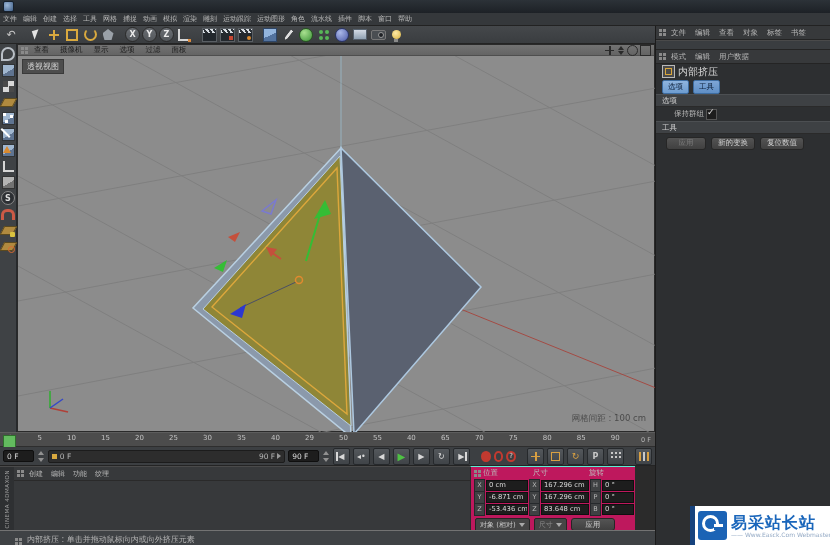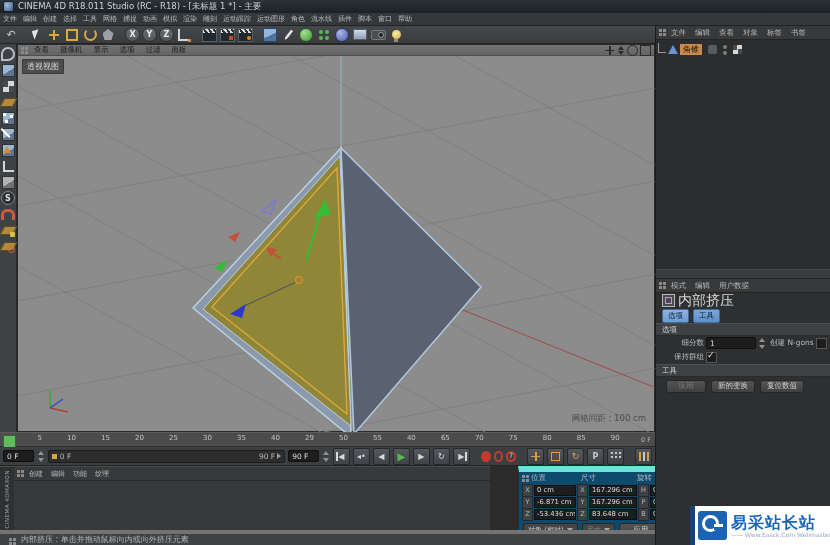--- a/index.html
+++ b/index.html
@@ -112,32 +112,32 @@
   .ic-box{width:7px;height:7px;border:1.8px solid #d9a042}
   .ic-dots::before{content:"";position:absolute;left:3px;top:3px;width:2px;height:2px;background:#c9c9c9;
       box-shadow:4px 0 #c9c9c9,0 4px #c9c9c9,4px 4px #c9c9c9,8px 0 #c9c9c9,8px 4px #c9c9c9}
   .ic-bars::before{content:"";position:absolute;left:3px;top:3px;width:2px;height:9px;background:#d9a042;box-shadow:4px 0 #c9c9c9,8px 0 #d9a042}
   
   #mats{left:0;top:466px;width:490px;height:64px;background:#37393b;border-top:1px solid #4a4a4a;box-sizing:border-box}
   #brand{position:absolute;left:0;top:0;width:14px;height:64px;background:#2e3032;color:#9a9a9a;
          display:flex;flex-direction:column;align-items:center;justify-content:center;font-size:5.5px;letter-spacing:.5px}
   #brand span{writing-mode:vertical-rl;transform:rotate(180deg)}
   #matmenu{position:absolute;left:14px;top:0;right:0;height:13px;border-bottom:1px solid #2a2a2a;display:flex;align-items:center;gap:2px;padding-left:3px}
-  #coords{left:518px;top:466px;width:165px;height:64px;background:#0c4a6e;border-top:6px solid #5eead4;border-left:1px solid #2a2a2a;box-sizing:border-box;font-size:7px}
+  #coords{left:470px;top:466px;width:165px;height:64px;background:#be185d;border-top:1px solid #5eead4;border-left:1px solid #2a2a2a;box-sizing:border-box;font-size:7px}
   .chdr{color:#bcbcbc;font-size:7.5px}
   .chip{width:9px;height:11px;background:#3f4143;border:1px solid #26292c;color:#b8b8b8;display:flex;align-items:center;justify-content:center;flex:none;font-size:6.5px}
   .cfld{background:#1d1d1d;border:1px solid #0f0f0f;color:#dcdcdc;height:11px;display:flex;align-items:center;padding:0 2px;font-size:6.8px;white-space:nowrap;overflow:hidden;box-sizing:border-box}
   .dd{background:#454545;border:1px solid #262626;border-radius:2px;height:12px;display:flex;align-items:center;gap:3px;padding:0 4px;color:#c9c9c9;font-size:7px}
   .dd::after{content:"";border-left:3px solid transparent;border-right:3px solid transparent;border-top:4px solid #a9a9a9}
   .dd.dim{color:#8a8a8a}
   .btn{background:linear-gradient(#545454,#404040);border:1px solid #262626;border-radius:3px;height:13px;
        padding:0 6px;display:flex;align-items:center;justify-content:center;color:#cccccc;font-size:7.5px;box-sizing:border-box}
   .btn.dis{color:#7a7a7a}
-  #statusbar{left:0;top:530px;width:830px;height:15px;background:#3f4245;border-top:4px solid #737373;
-             box-sizing:border-box;display:flex;align-items:flex-end;gap:5px;padding-left:9px;color:#b2b2b2;font-size:8px}
+  #statusbar{left:0;top:530px;width:830px;height:15px;background:#3f4245;border-top:1px solid #737373;
+             box-sizing:border-box;display:flex;align-items:flex-end;gap:5px;padding-left:15px;color:#b2b2b2;font-size:8px}
   
   #rpanel{left:655px;top:26px;width:175px;height:519px;background:#2d2f31;border-left:1px solid #1c1c1c;box-sizing:border-box;display:flex;flex-direction:column}
   .pmenu{height:13px;background:#37393b;border-bottom:1px solid #242424;display:flex;align-items:center;gap:1px;padding-left:3px;flex:none}
   .pmenu .mi{font-size:7.5px;padding:0 4px;color:#b5b5b5}
   #omlist{height:229px;background:#2b2d2f;flex:none;padding:3px 2px;box-sizing:border-box}
   .objrow{display:flex;align-items:center;gap:2px;height:13px}
   .conn{width:7px;height:9px;border-left:1px solid #9a9a9a;border-bottom:1px solid #9a9a9a;margin-top:-4px}
   .pyrico{width:0;height:0;border-left:5px solid transparent;border-right:5px solid transparent;border-bottom:9px solid #6b93cf}
   .objname{background:#c98a4c;color:#141414;padding:0 3px;font-size:8px;height:11px;display:flex;align-items:center}
   .graytag{width:9px;height:9px;background:#5a5d60;border-radius:2px}
@@ -169,21 +169,20 @@
        linear-gradient(#8a8a8a,#8a8a8a) 0 0/3px 3px no-repeat,
        linear-gradient(#8a8a8a,#8a8a8a) 4px 0/3px 3px no-repeat,
        linear-gradient(#8a8a8a,#8a8a8a) 0 4px/3px 3px no-repeat,
        linear-gradient(#8a8a8a,#8a8a8a) 4px 4px/3px 3px no-repeat}
 </style>
 </head>
 <body>
 
 <div id="titlebar" class="r">
   <span id="appicon"></span>
-  <span>CINEMA 4D R18.011 Studio (RC - R18) - [未标题 1 *] - 主要</span>
 </div>
 
 <div id="menubar" class="r fx">
   <span class="mi">文件</span>
   <span class="mi">编辑</span>
   <span class="mi">创建</span>
   <span class="mi">选择</span>
   <span class="mi">工具</span>
   <span class="mi">网格</span>
   <span class="mi">捕捉</span>
@@ -502,57 +501,37 @@
 <div id="rpanel" class="r">
   <div class="pmenu">
     <span class="gic"></span>
     <span class="mi">文件</span>
     <span class="mi">编辑</span>
     <span class="mi">查看</span>
     <span class="mi">对象</span>
     <span class="mi">标签</span>
     <span class="mi">书签</span>
   </div>
-  <div id="omlist">
-    <div class="objrow">
-      <span class="conn"></span>
-      <span class="pyrico"></span>
-      <span class="objname">角锥</span>
-      <span class="graytag" style="margin-left:4px"></span>
-      <span class="visdots" style="margin-left:4px">
-          <i></i>
-          <i></i>
-        </span>
-      <span class="cbd" style="margin-left:4px"></span>
-    </div>
-  </div>
   <div id="splitter"></div>
 
   <div class="pmenu">
     <span class="gic"></span>
     <span class="mi">模式</span>
     <span class="mi">编辑</span>
     <span class="mi">用户数据</span>
   </div>
   <div class="amrow">
     <span class="toolico"></span>
-    <span style="font-size:14px;color:#d5d5d5">内部挤压</span>
+    <span style="font-size:10px;color:#d5d5d5">内部挤压</span>
   </div>
   <div class="amrow" style="gap:4px">
     <span class="tab">选项</span>
     <span class="tab t2">工具</span>
   </div>
   <div class="secbar">选项</div>
-  <div class="prow">
-    <span class="plab">细分数</span>
-    <span class="fld" style="width:50px">1</span>
-    <span class="sp"></span>
-    <span style="margin-left:2px">创建 N-gons</span>
-    <span class="cb"></span>
-  </div>
   <div class="prow">
     <span class="plab">保持群组</span>
     <span class="cb checked"></span>
   </div>
   <div class="secbar">工具</div>
   <div class="prow" style="gap:5px;padding-left:10px;height:18px">
     <span class="btn dis" style="width:40px">应用</span>
     <span class="btn">新的变换</span>
     <span class="btn">复位数值</span>
   </div>

